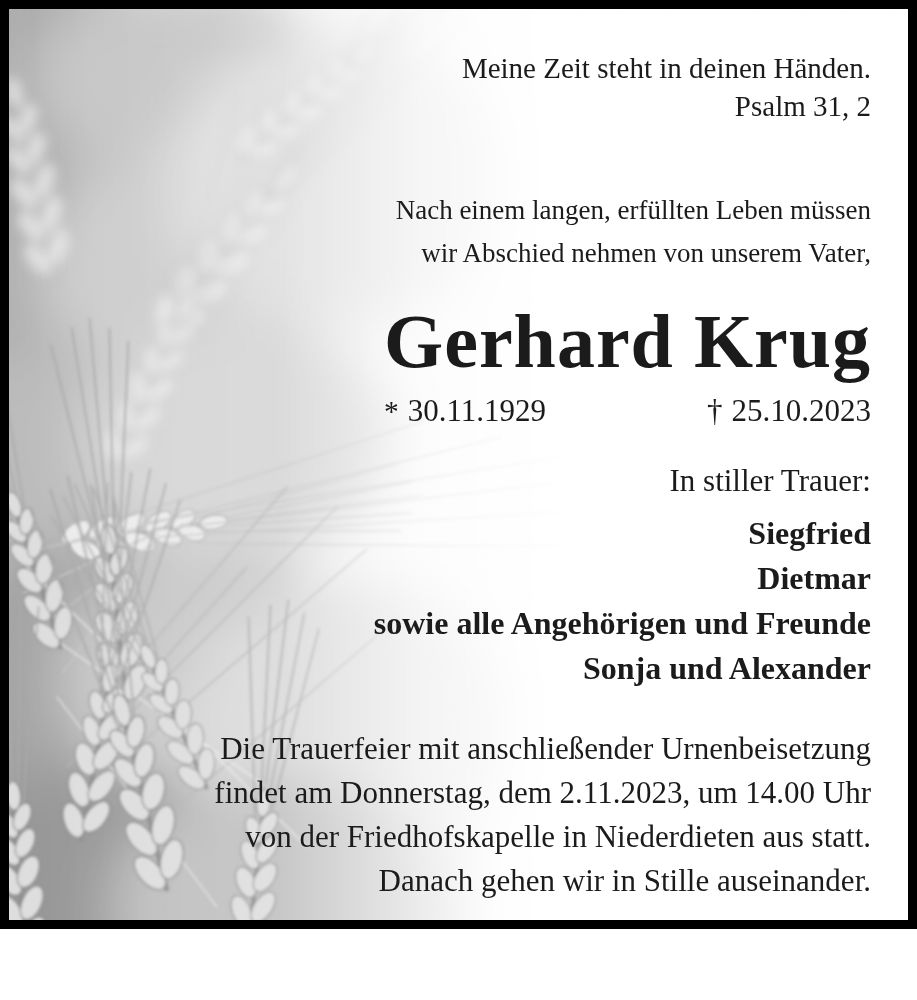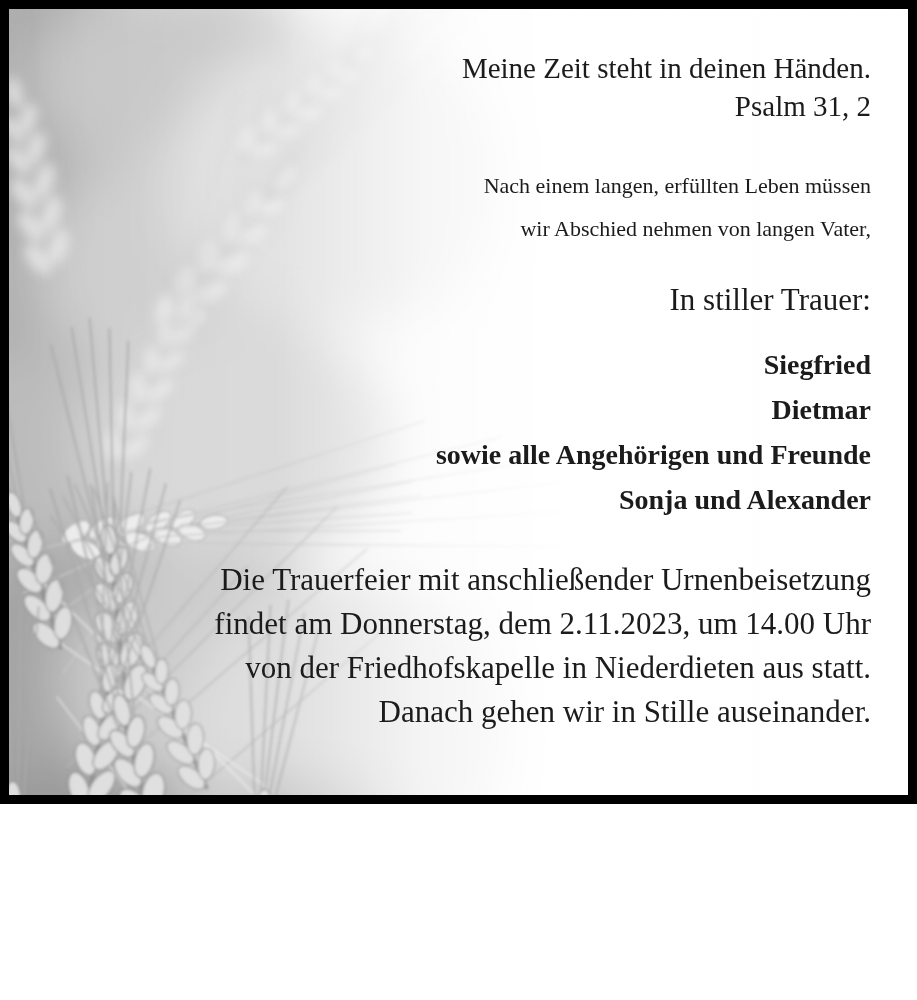--- a/index.html
+++ b/index.html
@@ -3,21 +3,21 @@
 <meta charset="utf-8">
 <style>
   html, body {
     margin: 0;
     padding: 0;
     background: #ffffff;
   }
   .ad-frame {
     position: relative;
     width: 917px;
-    height: 804px;
+    height: 929px;
     box-sizing: border-box;
     border: 9px solid #000000;
     background: #ffffff;
     overflow: hidden;
     font-family: "Liberation Serif", "DejaVu Serif", serif;
     color: #1b1b1b;
   }
   .bg-art {
     position: absolute;
     top: 0; left: 0;
@@ -29,22 +29,22 @@
     position: relative;
     z-index: 2;
     text-align: right;
     padding: 40px 37px 0 0;
   }
   .epigraph {
     font-size: 29px;
     line-height: 38px;
   }
   .intro {
-    margin-top: 39px;
-    font-size: 22px;
+    margin-top: 64px;
+    font-size: 27px;
     line-height: 43px;
   }
   .name-block {
     display: inline-block;
     margin-top: 22px;
     text-align: right;
   }
   .deceased-name {
     margin: 0;
     font-size: 76px;
@@ -66,22 +66,22 @@
   }
   .birth-symbol {
     font-size: 0.95em;
   }
   .mourning-intro {
     margin-top: 30px;
     font-size: 31px;
     line-height: 40px;
   }
   .mourner-names {
-    margin-top: 22px;
-    font-size: 28px;
+    margin-top: 10px;
+    font-size: 32px;
     font-weight: bold;
     line-height: 45px;
     text-align: right;
   }
   .funeral {
     margin-top: 36px;
     font-size: 31px;
     line-height: 44px;
   }
 </style>
@@ -220,23 +220,34 @@
 
   <div class="content">
 
     <div class="epigraph">
       <div>Meine Zeit steht in deinen Händen.</div>
       <div>Psalm 31, 2</div>
     </div>
 
     <div class="intro">
       <div>Nach einem langen, erfüllten Leben müssen</div>
-      <div>wir Abschied nehmen von langen Vater,</div>
-    </div>
-
+      <div>wir Abschied nehmen von unserem Vater,</div>
+    </div>
+
+    <div class="name-block">
+      <h1 class="deceased-name">Gerhard Krug</h1>
+      <div class="dates-row">
+        <span>
+          <span class="date-symbol birth-symbol">*</span><span>30.11.1929</span>
+        </span>
+        <span>
+          <span class="date-symbol">†</span><span>25.10.2023</span>
+        </span>
+      </div>
+    </div>
 
     <div class="mourning-intro">In stiller Trauer:</div>
 
     <div class="mourner-names">
       <div>Siegfried</div>
       <div>Dietmar</div>
       <div>sowie alle Angehörigen und Freunde</div>
       <div>Sonja und Alexander</div>
     </div>
 

